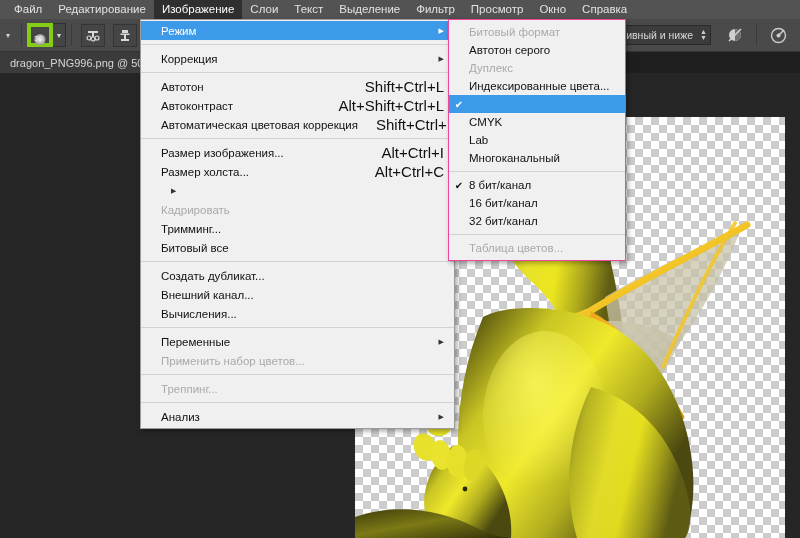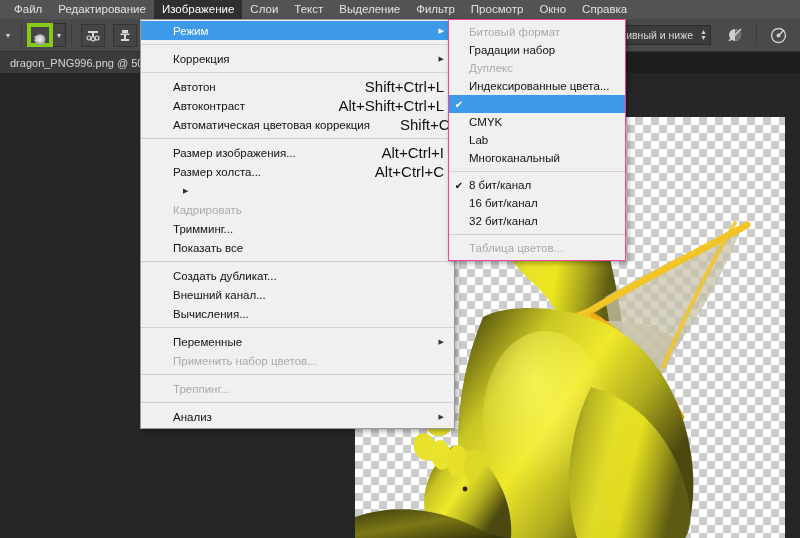--- a/index.html
+++ b/index.html
@@ -110,21 +110,21 @@
     cursor: default; white-space: nowrap;
   }
   .mi .chk { width: 20px; text-align: center; font-size: 10px; color: #111; flex: none; }
   .mi .lbl { flex: 1 1 auto; }
   .mi .sc { color: #111; font-size: 15px; padding-left: 18px; }
   .mi .arr { font-size: 7px; color: #333; margin-left: 10px; }
   .mi.hl { background: #3d9ae8; color: #ffffff; }
   .mi.hl .chk, .mi.hl .sc, .mi.hl .arr { color: #ffffff; }
   .mi.dis, .mi.dis .sc { color: #aaaaaa; }
   .msep { height: 1px; background: #d2d2d2; margin: 4px 0 4px 0; }
-  #menu-image .mi { height: 19px; gap: 12px; }
+  #menu-image .mi { height: 19px; }
   #menu-mode .mi { height: 18px; }
 </style>
 </head>
 <body>
 
 <div id="app">
 
   <div id="menubar">
       <div class="mb-item">Файл</div>
       <div class="mb-item">Редактирование</div>
@@ -331,21 +331,21 @@
       <div class="mi dis">
         <span class="chk"></span>
         <span class="lbl">Кадрировать</span>
       </div>
       <div class="mi">
         <span class="chk"></span>
         <span class="lbl">Тримминг...</span>
       </div>
       <div class="mi">
         <span class="chk"></span>
-        <span class="lbl">Показать все</span>
+        <span class="lbl">Битовый все</span>
       </div>
       <div class="msep"></div>
       <div class="mi">
         <span class="chk"></span>
         <span class="lbl">Создать дубликат...</span>
       </div>
       <div class="mi">
         <span class="chk"></span>
         <span class="lbl">Внешний канал...</span>
       </div>
@@ -376,21 +376,21 @@
       </div>
     </div>
 
   <div id="menu-mode">
       <div class="mi dis">
         <span class="chk"></span>
         <span class="lbl">Битовый формат</span>
       </div>
       <div class="mi">
         <span class="chk"></span>
-        <span class="lbl">Градации набор</span>
+        <span class="lbl">Автотон серого</span>
       </div>
       <div class="mi dis">
         <span class="chk"></span>
         <span class="lbl">Дуплекс</span>
       </div>
       <div class="mi">
         <span class="chk"></span>
         <span class="lbl">Индексированные цвета...</span>
       </div>
       <div class="mi hl">

